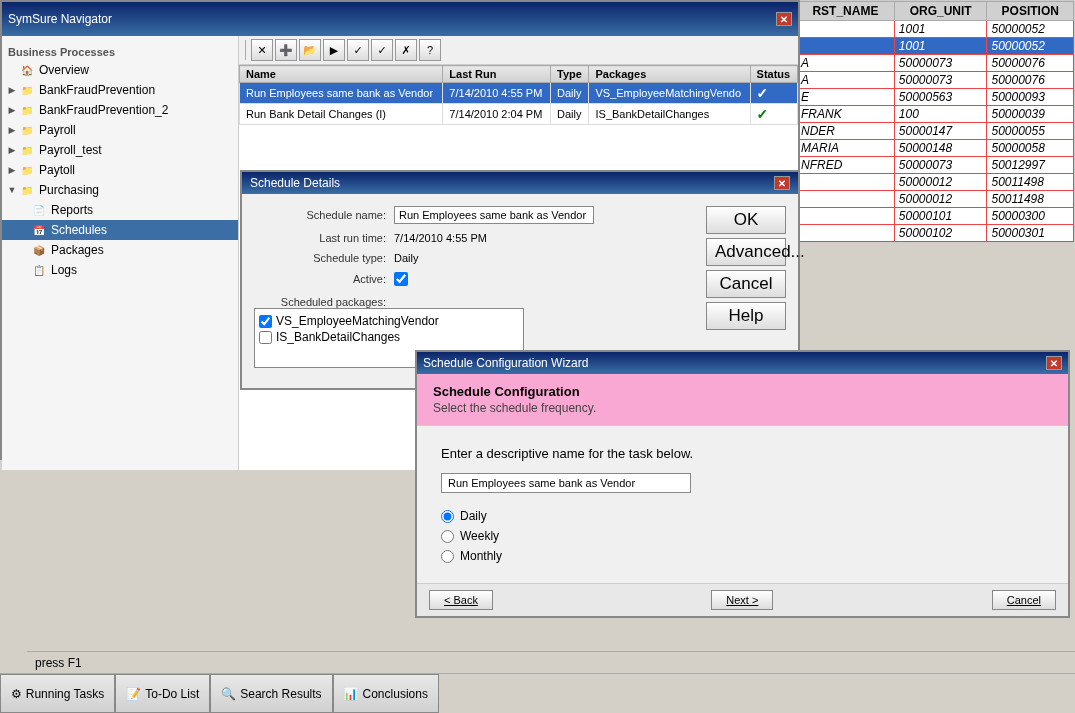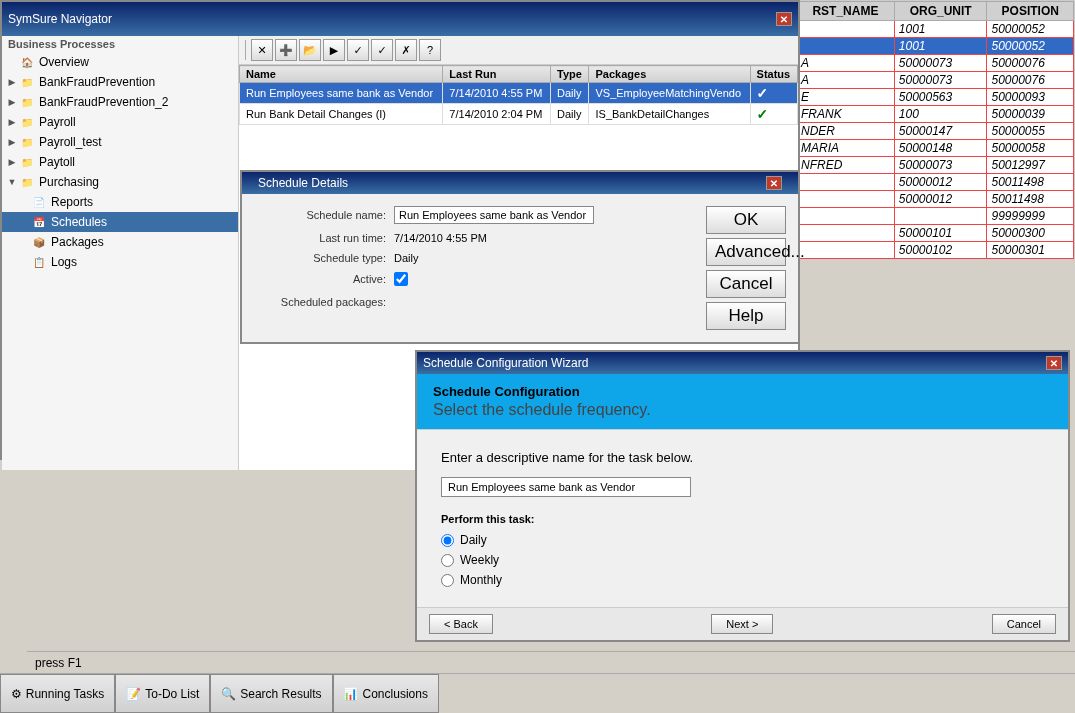--- a/index.html
+++ b/index.html
@@ -42,21 +42,21 @@
       display: flex;
       height: calc(100% - 22px);
       background: #f0f0f0;
     }
 
     
     .sidebar {
       width: 237px;
       background: #f5f5f5;
       border-right: 1px solid #ccc;
-      padding: 0 0;
+      padding: 8px 0;
       overflow-y: auto;
     }
     .sidebar-section-label {
       font-size: 11px;
       color: #555;
       padding: 2px 6px;
       font-weight: bold;
     }
     .tree-item {
       padding: 2px 4px;
@@ -123,21 +123,21 @@
       top: 170px;
       left: 240px;
       width: 560px;
       border: 2px solid #888;
       background: #f0f0f0;
       z-index: 10;
     }
     .dialog-title-bar {
       background: linear-gradient(to bottom, #0a246a, #3a6ea5);
       color: white;
-      padding: 3px 16px;
+      padding: 3px 8px;
       display: flex;
       align-items: center;
       justify-content: space-between;
       height: 22px;
     }
     .dialog-body {
       padding: 12px;
       display: flex;
       gap: 24px;
     }
@@ -205,26 +205,26 @@
     .wizard-title-bar {
       background: linear-gradient(to bottom, #0a246a, #3a6ea5);
       color: white;
       padding: 3px 6px;
       display: flex;
       align-items: center;
       justify-content: space-between;
       height: 22px;
     }
     .wizard-header {
-      background: #0ea5e9;
+      background: #f9a8d4;
       padding: 10px 16px;
       border-bottom: 1px solid #ccc;
     }
     .wizard-header-title { font-size: 13px; font-weight: bold; color: #000; }
-    .wizard-header-sub { font-size: 16px; color: #444; margin-top: 2px; }
+    .wizard-header-sub { font-size: 12px; color: #444; margin-top: 2px; }
     .wizard-body {
       padding: 20px 24px;
       background: #f0f0f0;
     }
     .wizard-desc { font-size: 13px; margin-bottom: 12px; }
     .wizard-input {
       border: 1px solid #888;
       background: white;
       padding: 3px 6px;
       font-size: 11px;
@@ -240,20 +240,21 @@
       font-size: 11px;
     }
     .radio-input { width: 13px; height: 13px; }
     .wizard-footer {
       display: flex;
       justify-content: space-between;
       align-items: center;
       padding: 6px 12px;
       border-top: 1px solid #ccc;
       background: #e8e8e8;
+      text-decoration: underline;
     }
     .footer-btn {
       border: 1px solid #888;
       background: linear-gradient(to bottom, #fff, #ddd);
       padding: 3px 14px;
       cursor: pointer;
       font-size: 11px;
     }
 
     
@@ -393,25 +394,20 @@
         </tr>
         <tr>
           <td></td>
           <td>50000012</td>
           <td>50011498</td>
         </tr>
         <tr>
           <td></td>
           <td>50000012</td>
           <td>50011498</td>
-        </tr>
-        <tr>
-          <td></td>
-          <td></td>
-          <td>99999999</td>
         </tr>
         <tr>
           <td></td>
           <td>50000101</td>
           <td>50000300</td>
         </tr>
         <tr>
           <td></td>
           <td>50000102</td>
           <td>50000301</td>
@@ -549,20 +545,30 @@
       <div class="form-row">
         <div class="form-label">Schedule type:</div>
         <span class="form-value">Daily</span>
       </div>
       <div class="form-row">
         <div class="form-label">Active:</div>
         <input type="checkbox" class="form-checkbox" checked="" style="">
       </div>
       <div class="form-row" style="align-items: flex-start; flex-direction: column;">
         <div class="form-label" style="padding-top:2px;">Scheduled packages:</div>
+        <div class="packages-box" id="packages-list">
+            <div class="pkg-item">
+              <input type="checkbox" checked="" style=""> 
+              <span>VS_EmployeeMatchingVendor</span>
+            </div>
+            <div class="pkg-item">
+              <input type="checkbox" style=""> 
+              <span>IS_BankDetailChanges</span>
+            </div>
+          </div>
       </div>
     </div>
     <div class="dialog-buttons">
       <button class="dlg-btn">OK</button>
       <button class="dlg-btn">Advanced...</button>
       <button class="dlg-btn">Cancel</button>
       <button class="dlg-btn">Help</button>
     </div>
   </div>
 </div>
@@ -572,21 +578,20 @@
     <span>Schedule Configuration Wizard</span>
     <div class="title-bar-close">✕</div>
   </div>
   <div class="wizard-header">
     <div class="wizard-header-title">Schedule Configuration</div>
     <div class="wizard-header-sub">Select the schedule frequency.</div>
   </div>
   <div class="wizard-body">
     <div class="wizard-desc">Enter a descriptive name for the task below.</div>
     <input class="wizard-input" value="Run Employees same bank as Vendor" style="">
-    <div class="wizard-section-label">Perform this task:</div>
     <div class="radio-group" id="radio-group">
         <div class="radio-item">
           <input type="radio" class="radio-input" name="freq" checked="" style=""> 
           <span>Daily</span>
         </div>
         <div class="radio-item">
           <input type="radio" class="radio-input" name="freq" style=""> 
           <span>Weekly</span>
         </div>
         <div class="radio-item">

